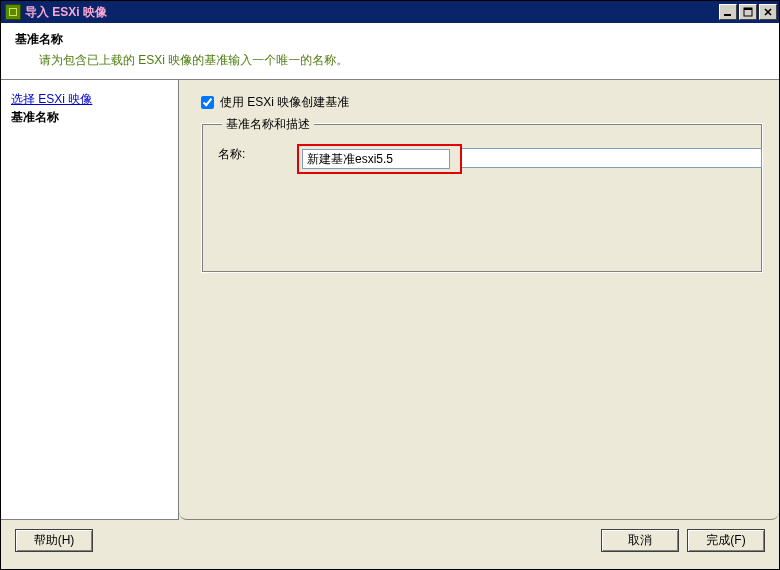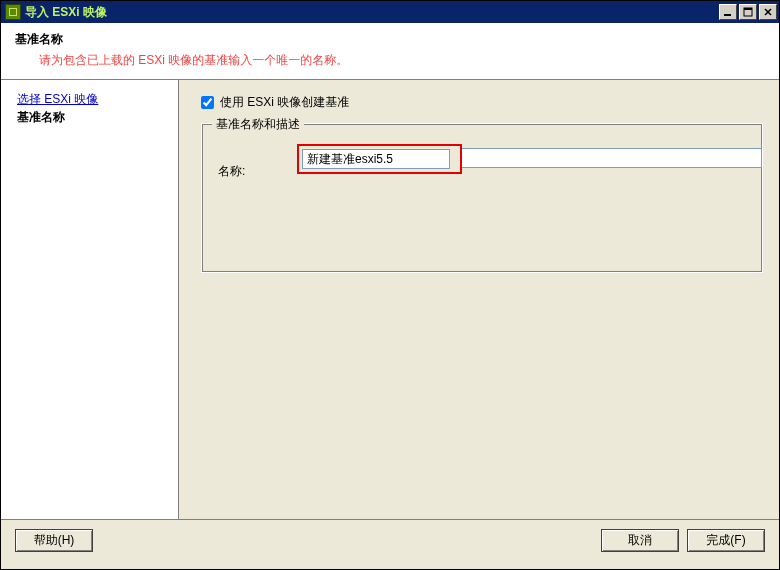--- a/index.html
+++ b/index.html
@@ -8,21 +8,21 @@
       font-size: 12px;
       background: #ece9d8;
       width: 780px;
       height: 570px;
       overflow: hidden;
       border: 1px solid #000;
     }
     
     .titlebar {
       background: #0a246a;
-      color: #bef264;
+      color: #f9a8d4;
       height: 22px;
       display: flex;
       align-items: center;
       padding: 0 2px 0 4px;
     }
     .titlebar .app-icon {
       width: 16px; height: 16px;
       background: #5b8a00;
       border: 1px solid #2e4600;
       margin-right: 4px;
@@ -58,35 +58,35 @@
       border-bottom: 1px solid #808080;
       padding: 8px 14px 10px 14px;
     }
     .header-title {
       font-weight: bold;
       font-size: 12px;
       color: #000;
     }
     .header-subtitle {
       font-size: 12px;
-      color: #ef4444;
+      color: #4d7c0f;
       margin-top: 4px;
       margin-left: 24px;
     }
     
     .main-area {
       display: flex;
       height: 440px;
     }
     .sidebar {
       width: 178px;
       background: #fff;
       border-right: 1px solid #808080;
       border-bottom: 1px solid #808080;
-      padding: 10px 16px;
+      padding: 10px 10px;
     }
     .sidebar .nav-link {
       color: #0000cc;
       text-decoration: underline;
       display: block;
       line-height: 18px;
       cursor: pointer;
     }
     .sidebar .nav-active {
       color: #000;
@@ -94,20 +94,21 @@
       text-decoration: none;
       display: block;
       line-height: 18px;
     }
     .content {
       flex: 1;
       background: #ece9d8;
       padding: 14px 16px 10px 16px;
       border-bottom: 1px solid #808080;
       position: relative;
+      border-radius: 8px;
     }
     .checkbox-row {
       display: flex;
       align-items: center;
       gap: 6px;
       margin-bottom: 12px;
       margin-left: 6px;
     }
     .checkbox-row input[type=checkbox] {
       width: 13px; height: 13px;
@@ -119,34 +120,33 @@
       border-radius: 0;
       padding: 20px 16px 16px 16px;
       position: relative;
       margin-left: 6px;
       margin-right: 0;
       height: 150px;
     }
     .group-legend {
       position: absolute;
       top: -8px;
-      left: 10px;
+      left: 20px;
       background: #ece9d8;
       padding: 0 4px;
       font-size: 12px;
     }
     .form-row {
       display: flex;
       align-items: flex-start;
       margin-bottom: 14px;
     }
     .form-label {
       width: 84px;
       padding-top: 2px;
-      margin-top: 17px;
     }
     .name-input-wrap {
       position: relative;
       border: 2px solid #e30000;
       padding: 3px 3px;
       width: 165px;
       margin-left: -5px;
     }
     .name-input-wrap input {
       border: 1px solid #7f9db9;

